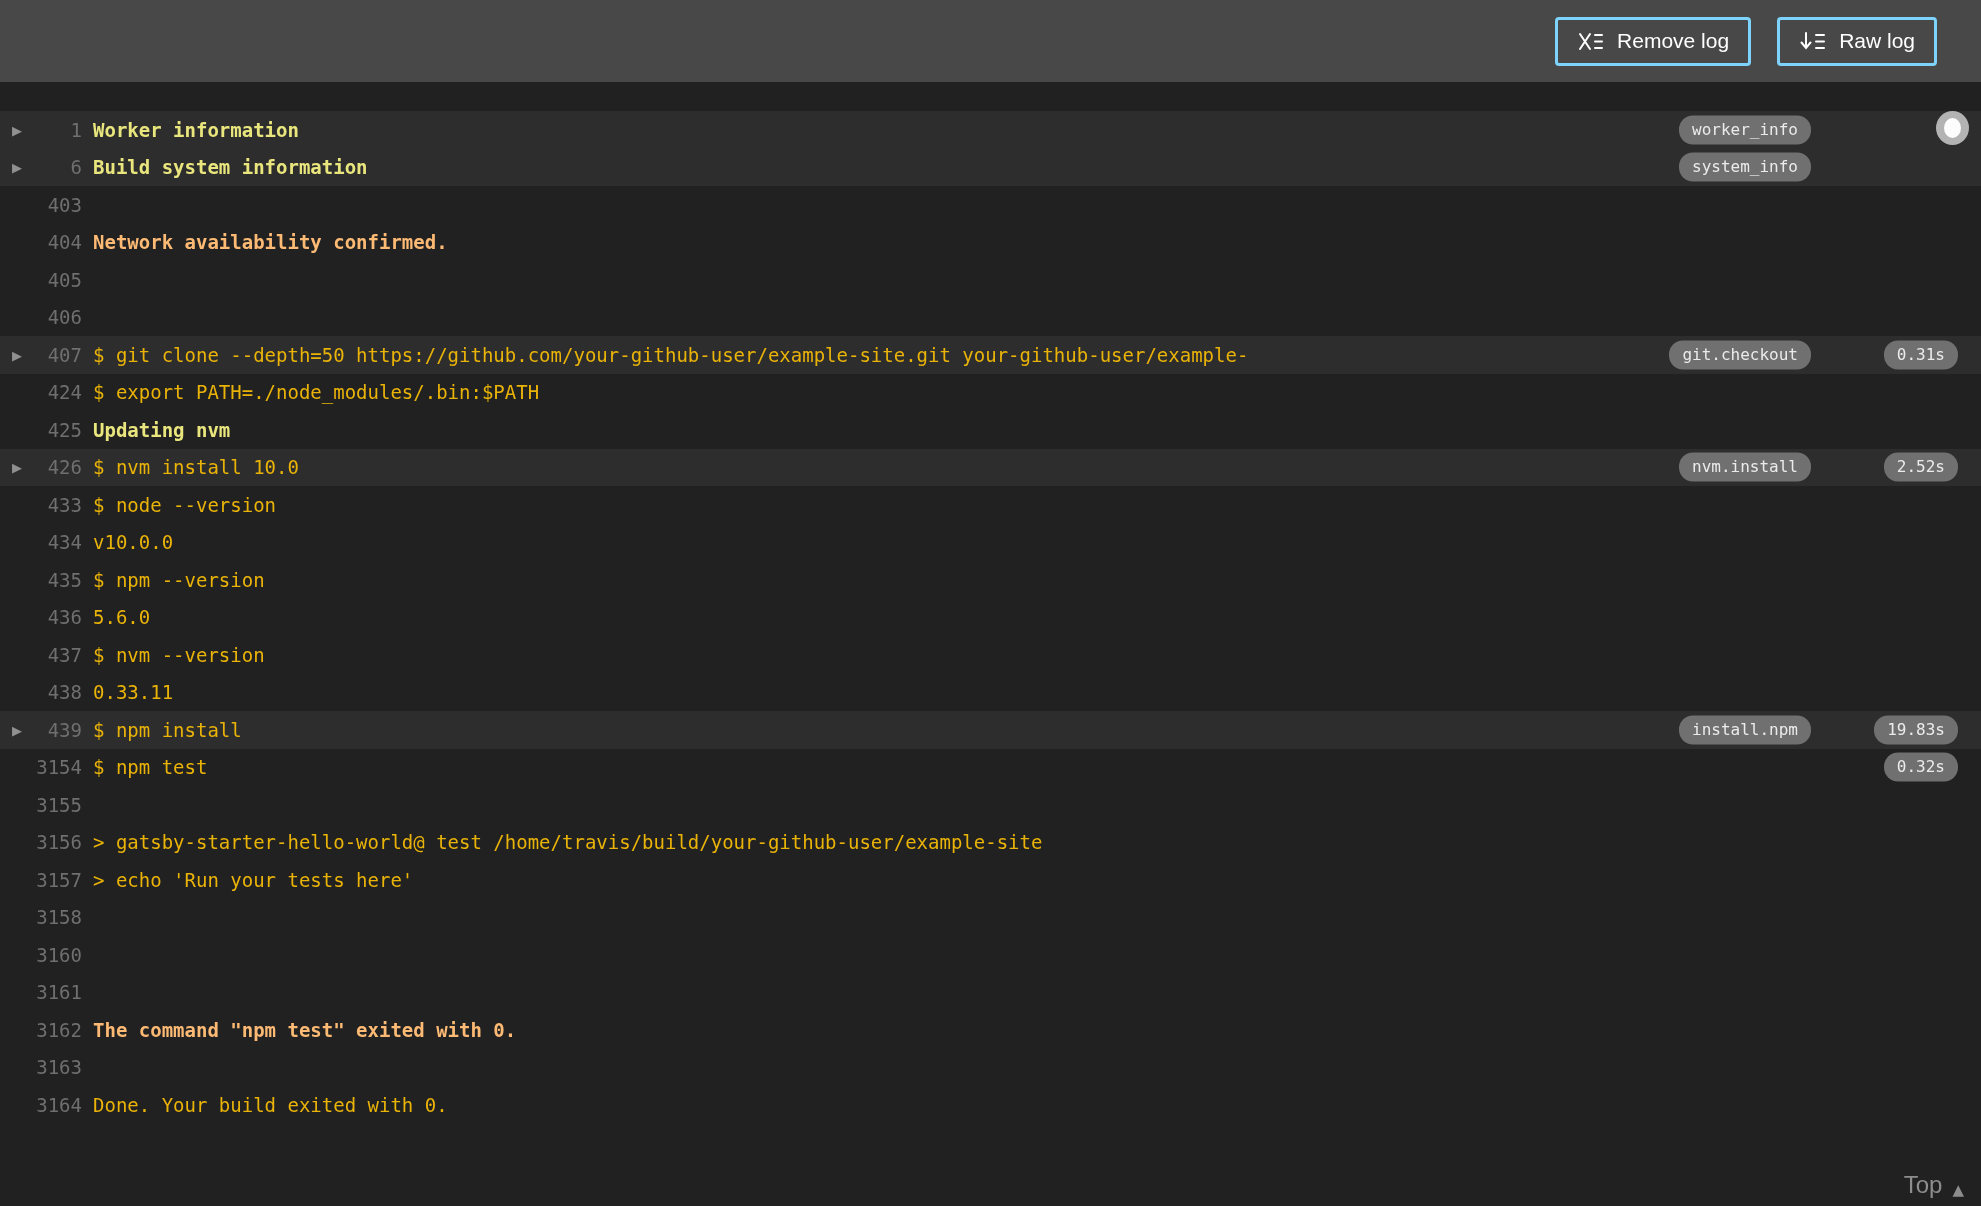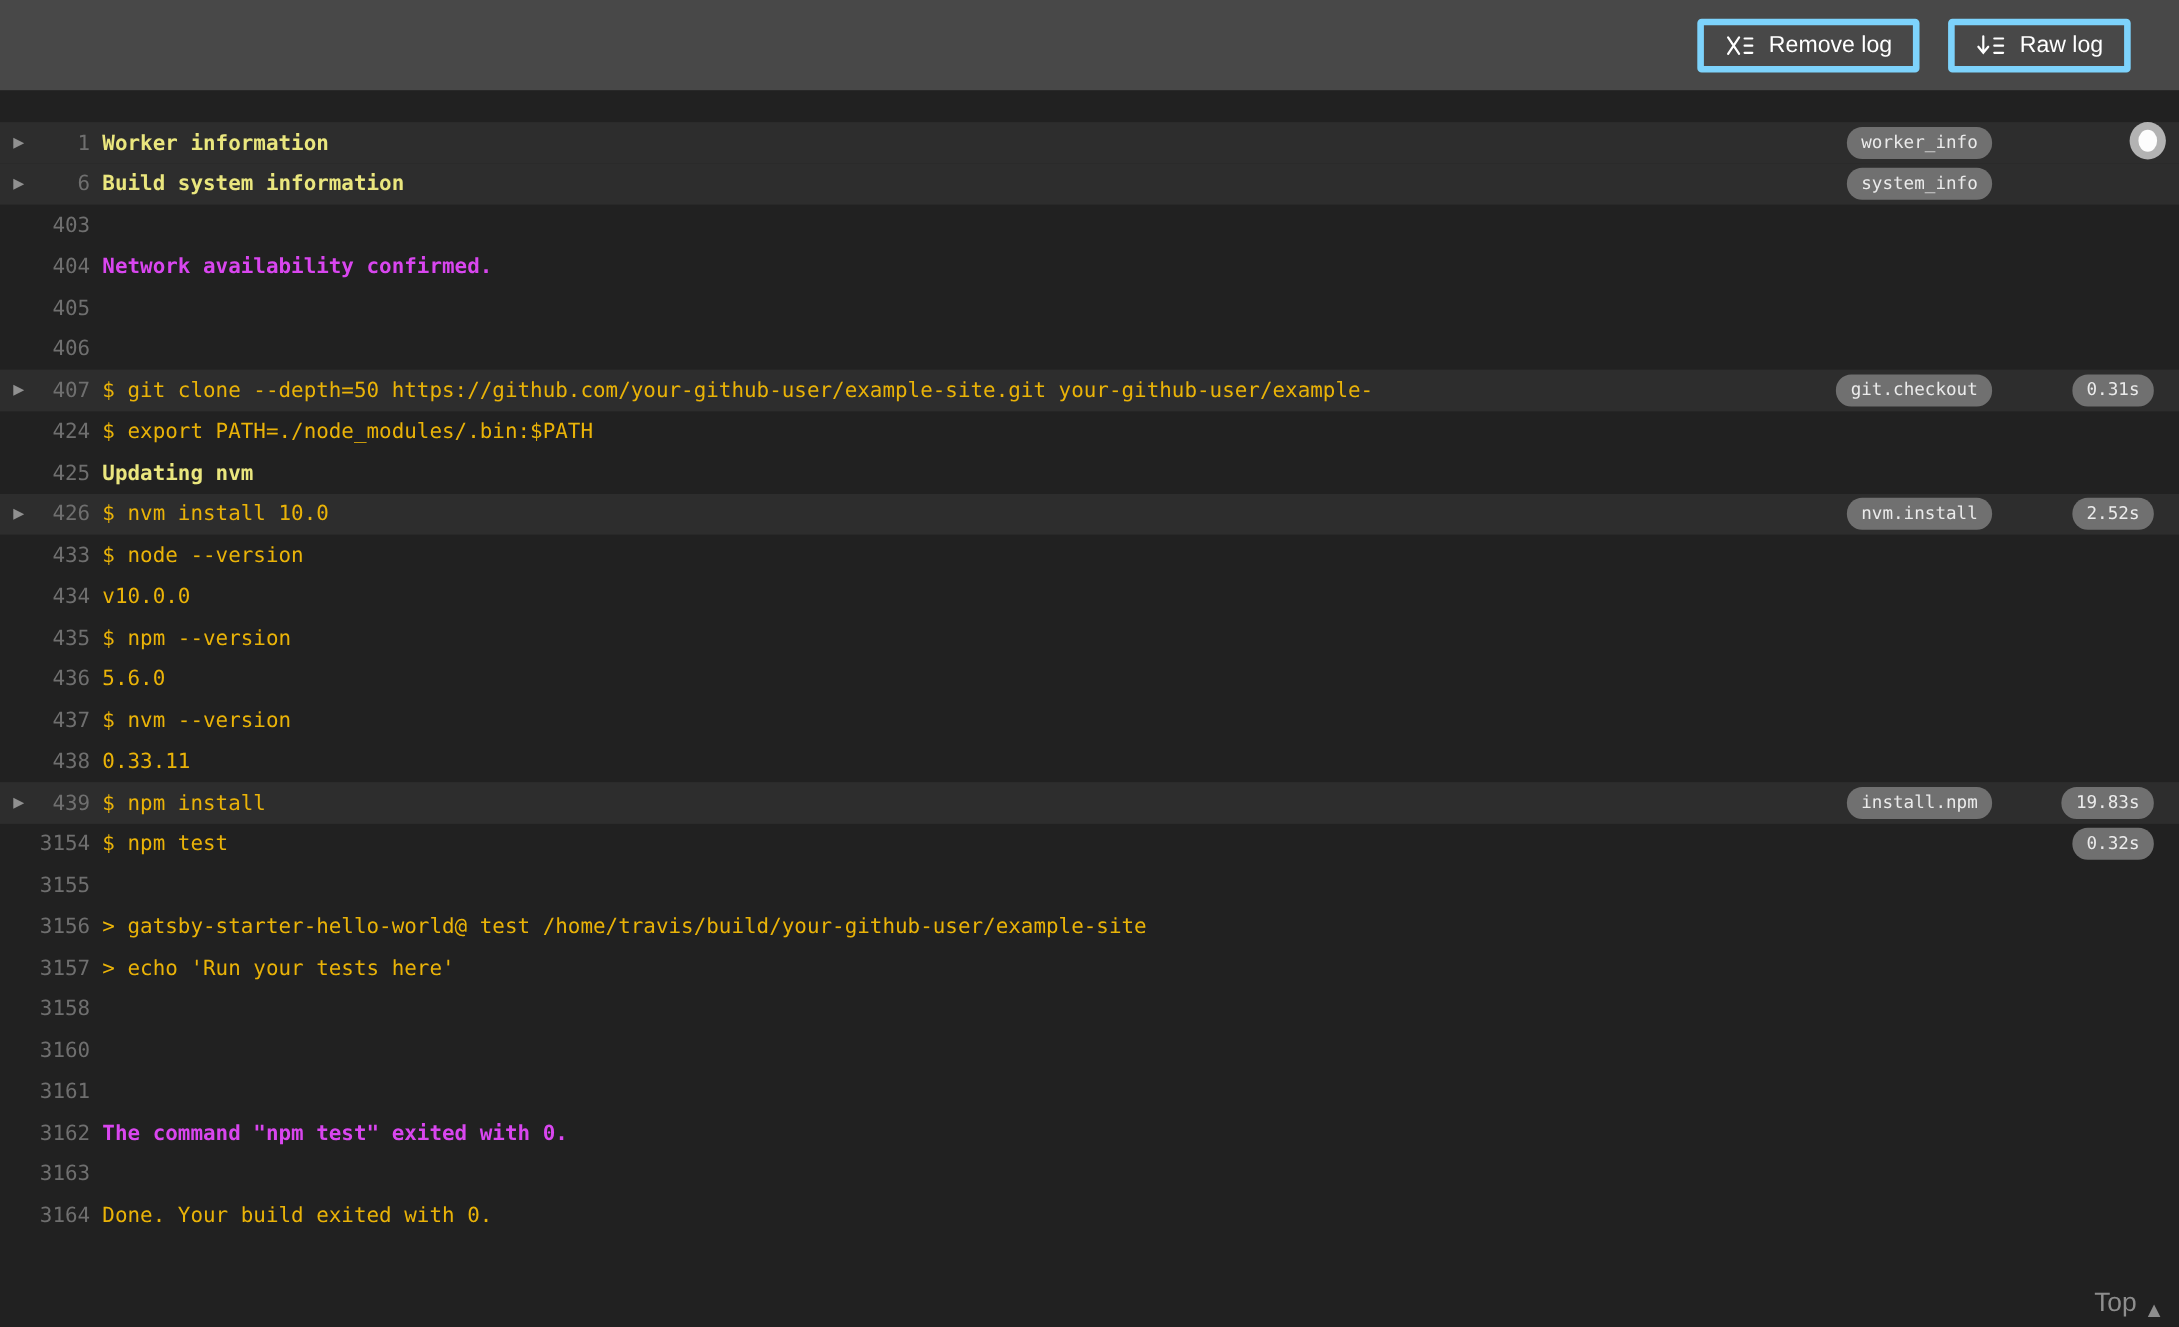--- a/index.html
+++ b/index.html
@@ -19,21 +19,21 @@
     display: flex;
     align-items: center;
     justify-content: flex-end;
     gap: 26px;
     padding-right: 44px;
   }
   .hbtn {
     display: flex; align-items: center; gap: 13px;
     height: 49px; padding: 0 19px;
     background: transparent;
-    border: 6px solid #7dd3fc;
+    border: 3px solid #7dd3fc;
     border-radius: 4px;
     color: #ffffff;
     font-family: "Liberation Sans", sans-serif;
     font-size: 21px;
     cursor: pointer;
   }
   .hbtn svg { display: block; }
 
   
   .log { padding-top: 29px; }
@@ -61,21 +61,21 @@
   }
   .lnum { color: #6f6f6f; font-size: 19px; cursor: pointer; }
   .row-selected .lnum { color: #868686; }
   .ltext {
     margin-left: 11px;
     font-size: 19px;
     color: #eab308;
     white-space: pre;
   }
   .t-yellow { color: #eae67e; font-weight: bold; }
-  .t-green  { color: #d946ef; font-weight: bold; }
+  .t-green  { color: #fdba74; font-weight: bold; }
   .badge {
     position: absolute; top: 50%;
     transform: translateY(-50%);
     background: #707070;
     color: #ebebeb;
     font-size: 16px;
     line-height: 1;
     padding: 6px 13px 7px;
     border-radius: 14px;
     white-space: nowrap;

